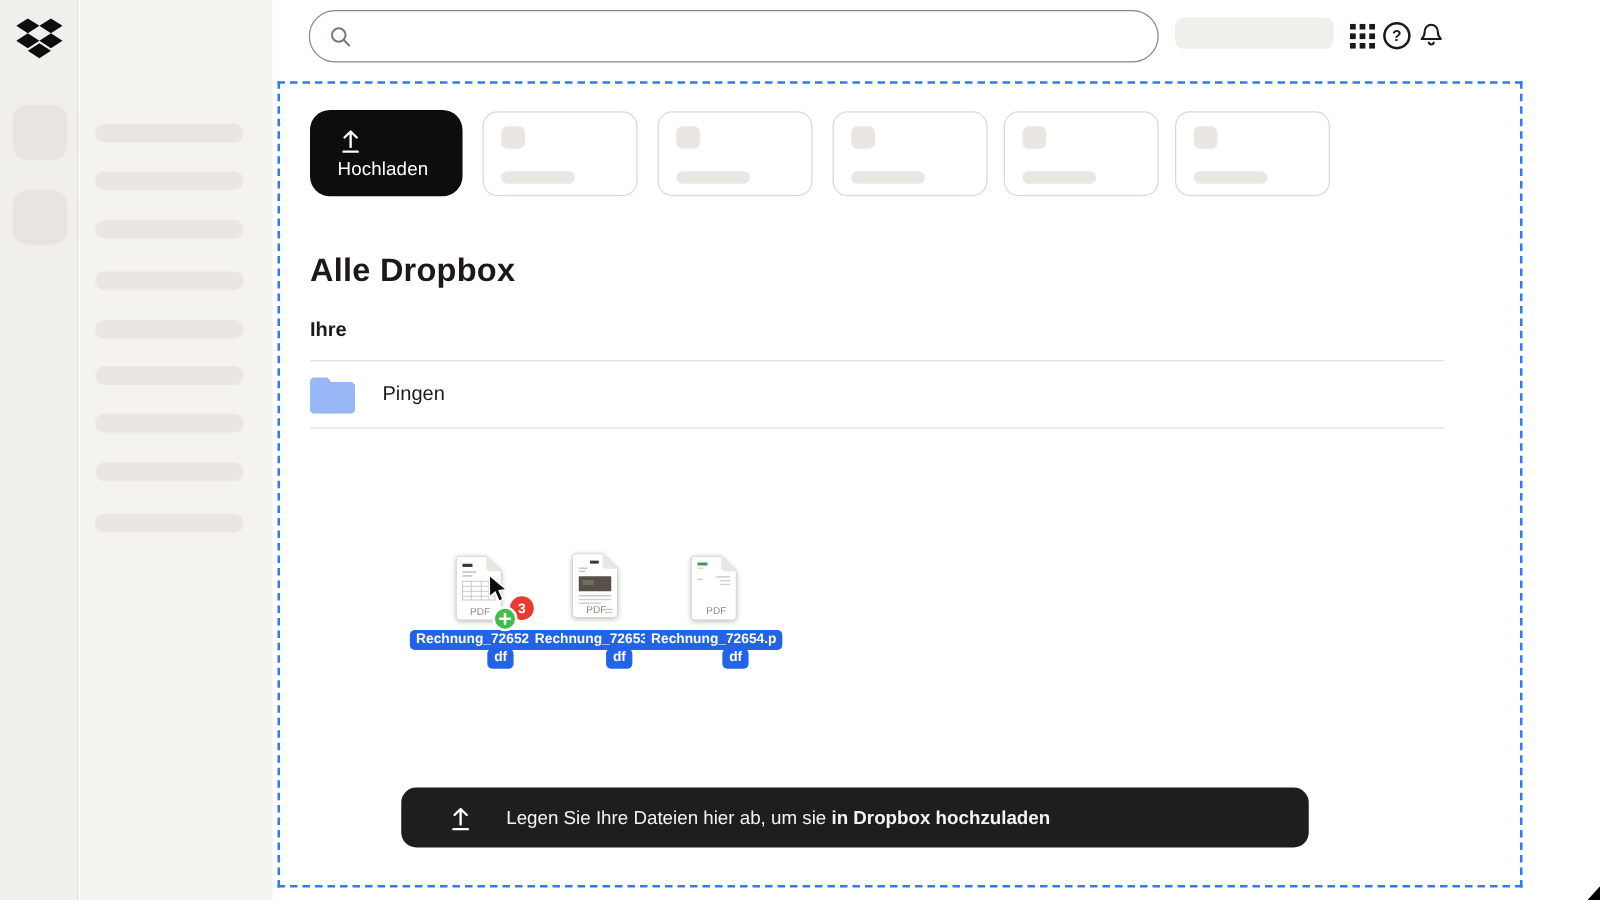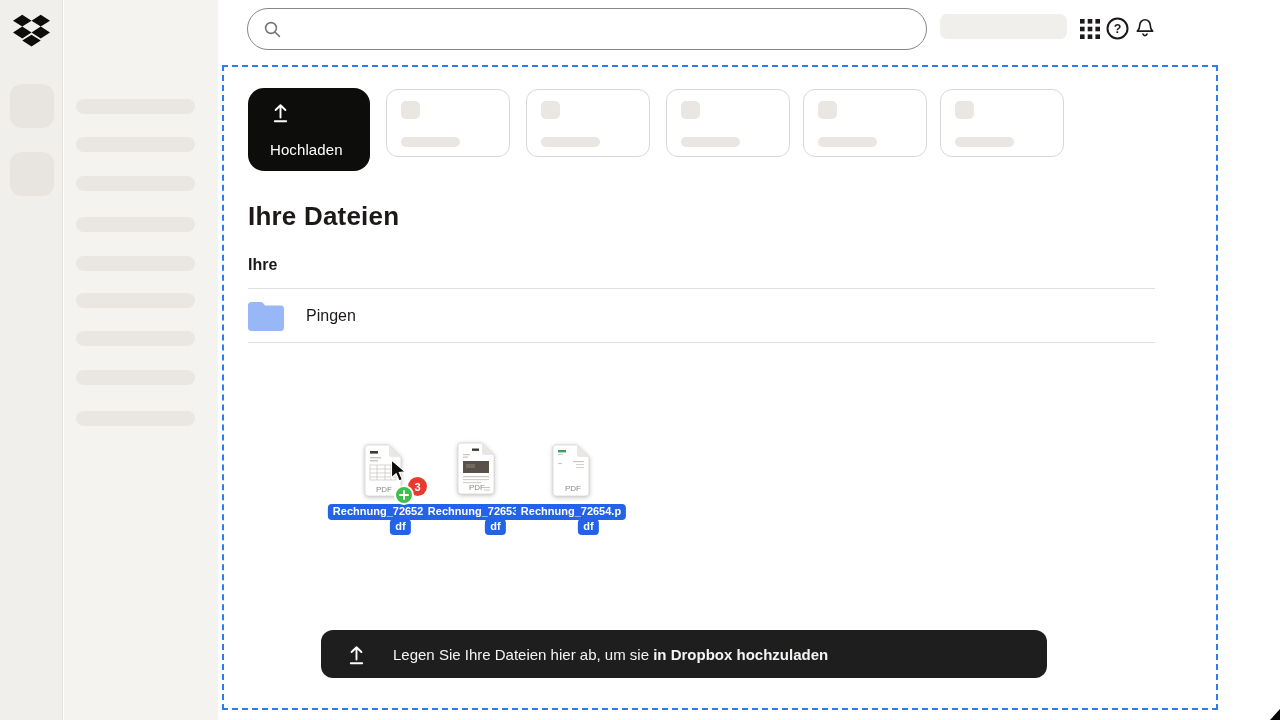--- a/index.html
+++ b/index.html
@@ -20,21 +20,21 @@
   #search { left:247px; top:8px; width:680px; height:42px; border:1.5px solid #8b8681;
     border-radius:21px; background:#fff; display:flex; align-items:center; padding-left:15px; }
   #search input { border:none; outline:none; flex:1; font-size:15px; margin-left:10px; background:transparent; }
   #acct-pill { left:940px; top:14px; width:127px; height:25px; border-radius:7px; background:#f1efec; }
   .tb-icon { display:flex; align-items:center; justify-content:center; cursor:pointer; }
 
   
   #dropzone { left:222px; top:65px; width:996px; height:645px; border:2px dashed #2e7cf5; background:#fff; }
 
   
-  #upload-btn { left:248px; top:88px; width:122px; height:83px; border-radius:16px; background:#0d0d0c;
+  #upload-btn { left:248px; top:88px; width:122px; height:69px; border-radius:16px; background:#0d0d0c;
     color:#fff; display:flex; flex-direction:column; justify-content:space-between;
     padding:14px 0 13px 22px; cursor:pointer; border:none; text-align:left; }
   #upload-btn span { font-size:15px; font-weight:500; letter-spacing:.1px; }
   .sk-card { top:89px; width:124px; height:68px; border:1px solid #dbd8d4; border-radius:12px; background:#fff; }
   .sk-card .sq { position:absolute; left:14px; top:11px; width:19px; height:18px; border-radius:5px; background:#eae7e3; }
   .sk-card .ln { position:absolute; left:14px; top:47px; width:59px; height:10px; border-radius:5px; background:#eae7e3; }
 
   
   #page-title { left:248px; top:201px; font-size:26px; font-weight:700; letter-spacing:.2px; }
   #col-name  { left:248px; top:256px; font-size:16px; font-weight:600; }
@@ -48,21 +48,21 @@
   .flabel .l1,.flabel .l2 { background:#2263e7; color:#fff; font-size:11px; font-weight:700;
     line-height:13px; padding:1px 5px 2px; border-radius:4px; white-space:nowrap; }
   .flabel .l2 { margin-top:-1px;margin-left:35px; }
   #plus-badge { left:394px; top:485px; width:20px; height:20px; border-radius:50%; background:#3fbe4d;
     border:2px solid #fff; display:flex; align-items:center; justify-content:center; }
   #count-badge { left:408px; top:477px; width:19px; height:19px; border-radius:50%; background:#e83b30;
     color:#fff; font-size:11px; font-weight:700; display:flex; align-items:center; justify-content:center; }
 
   
   #toast { left:321px; top:630px; width:726px; height:48px; border-radius:12px; background:#1f1e1e;
-    display:flex; align-items:center; padding-left:25px; color:#f5f4f2; font-size:15px; }
+    display:flex; align-items:center; padding-left:37px; color:#f5f4f2; font-size:15px; }
   #toast .txt { margin-left:26px; }
   #toast b { font-weight:700; }
 
   #corner-artifact { left:1270px; top:709px; width:10px; height:11px; background:#000;
     clip-path:polygon(100% 0, 100% 100%, 0 100%); }
 </style>
 </head>
 <body>
 
 <div class="abs" id="rail">
@@ -144,21 +144,21 @@
   </div>
 <div class="abs sk-card" style="left:803px">
     <div class="sq"></div>
     <div class="ln"></div>
   </div>
 <div class="abs sk-card" style="left:940px">
     <div class="sq"></div>
     <div class="ln"></div>
   </div>
 
-<h1 class="abs" id="page-title">Ihre Dateien</h1>
+<h1 class="abs" id="page-title">Alle Dropbox</h1>
 <div class="abs" id="col-name">Ihre</div>
 <div class="abs hr" style="top:288px"></div>
 <div class="abs" id="folder-row">
   <svg width="36" height="30" viewBox="0 0 36 30">
     <path fill="#97b7f6" d="M0 4.5A3.5 3.5 0 0 1 3.5 1h9.2a3 3 0 0 1 2.3 1.1l2 2.4h15.5A3.5 3.5 0 0 1 36 8v18.5a3.5 3.5 0 0 1-3.5 3.5h-29A3.5 3.5 0 0 1 0 26.5z"></path>
   </svg>
   <span class="fname">Pingen</span>
 </div>
 <div class="abs hr" style="top:342px"></div>
 

